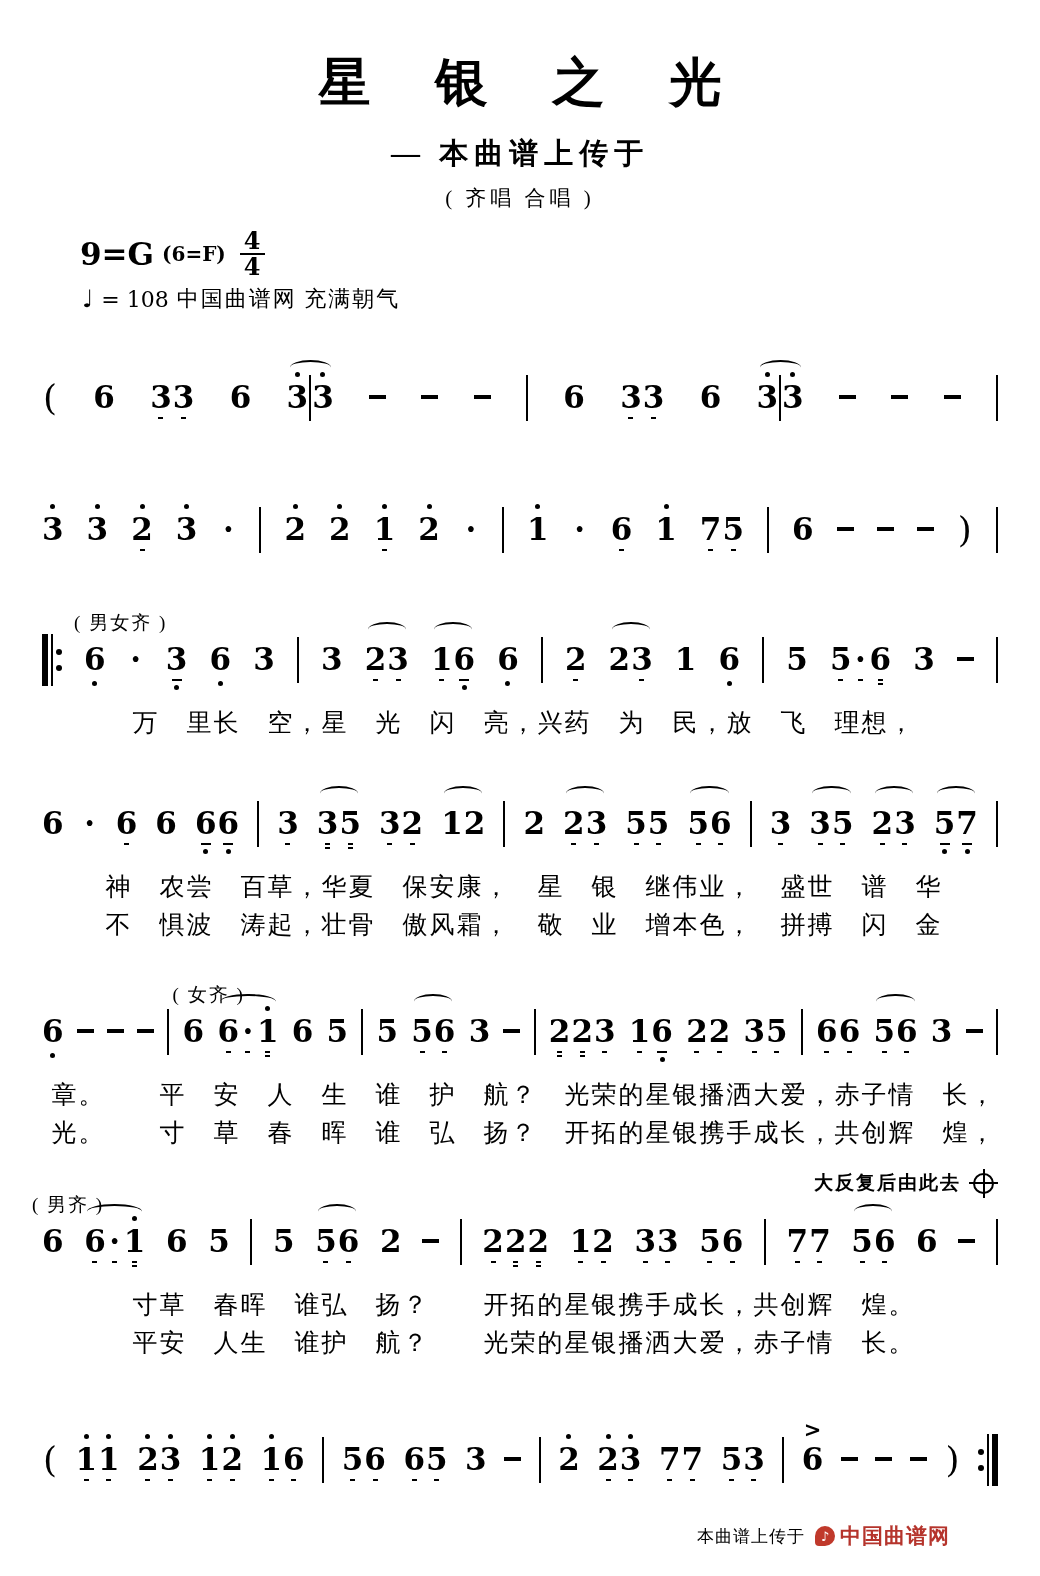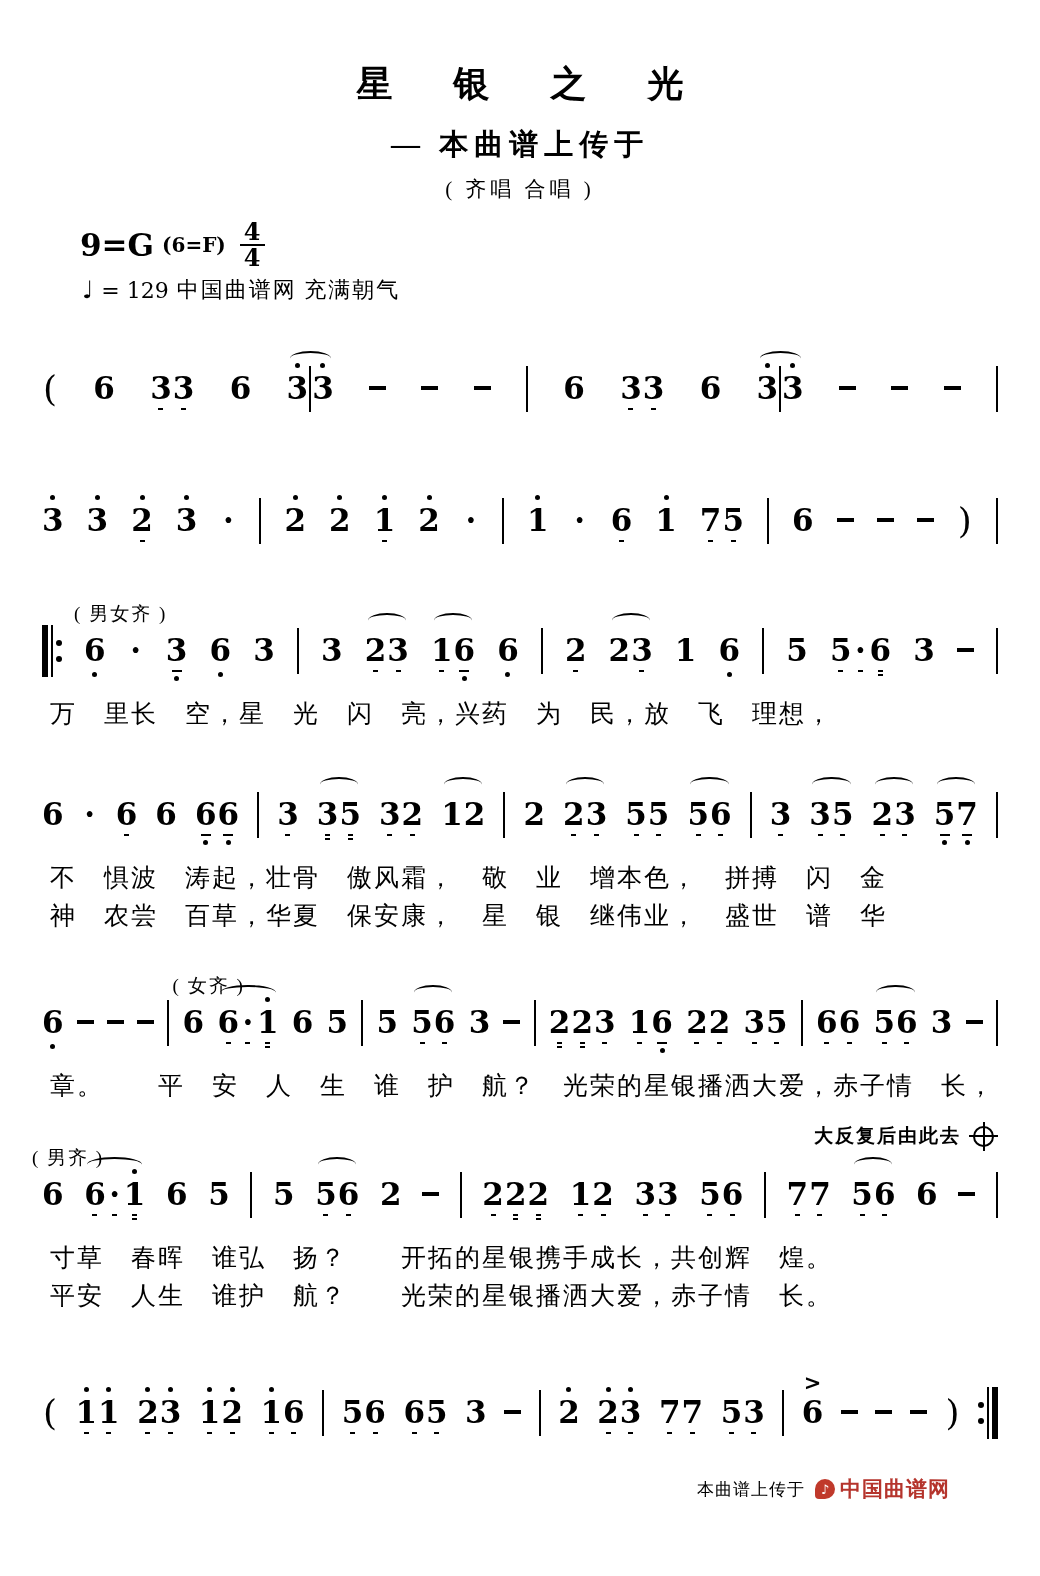--- a/index.html
+++ b/index.html
@@ -1,21 +1,21 @@
 <!DOCTYPE html>
 <html><head>
 <meta charset="utf-8">
 <style>
   html,body{margin:0;padding:0;background:#ffffff;}
   body{width:1040px;height:1576px;overflow:hidden;font-family:"Liberation Serif","DejaVu Serif",serif;color:#000;}
   .page{position:relative;width:1040px;height:1576px;}
   .content{padding:0 42px;}
 
   
-  .title{margin-top:60px;text-align:center;font-size:36px;font-weight:bold;letter-spacing:26px;text-indent:26px;}
+  .title{margin-top:48px;text-align:center;font-size:52px;font-weight:bold;letter-spacing:26px;text-indent:26px;}
   .subtitle{margin-top:16px;text-align:center;font-size:29px;font-weight:bold;letter-spacing:6px;}
   .perf{margin-top:10px;text-align:center;font-size:21px;letter-spacing:4px;}
   .credits{position:absolute;top:132px;right:78px;font-size:27px;font-weight:bold;line-height:38px;text-align:left;}
   .keyrow{margin:14px 0 0 38px;display:flex;align-items:center;height:56px;}
   .keysig{font-size:31px;font-weight:bold;font-family:"DejaVu Serif",serif;}
   .keyalt{font-size:20px;font-weight:bold;margin-left:8px;font-family:"DejaVu Serif",serif;}
   .ts{display:inline-flex;flex-direction:column;align-items:center;margin-left:14px;font-size:24px;font-weight:bold;line-height:1.02;font-family:"DejaVu Serif",serif;}
   .ts .tsb{border-top:2px solid #000;padding:0 4px;}
   .ts .tst{padding:0 4px;}
   .temporow{margin:2px 0 0 40px;font-size:22px;display:flex;align-items:center;gap:8px;}
@@ -38,21 +38,21 @@
   .augdot{font-size:31px;}
   .accent{font-size:21px;font-weight:bold;font-family:"DejaVu Sans",sans-serif;line-height:1;}
   .grp{display:flex;align-items:center;position:relative;gap:1px;}
   .arc{position:absolute;left:3px;right:3px;top:-2px;height:13px;border-top:2px solid #000;border-radius:50% 50% 0 0;}
   .lbl{position:absolute;top:-14px;left:-10px;font-size:19px;font-weight:normal;white-space:nowrap;letter-spacing:2px;}
   .rep{display:flex;align-items:center;gap:3px;}
   .rthick{width:6px;height:52px;background:#000;}
   .rthin{width:2px;height:52px;background:#000;}
   .rdots{display:flex;flex-direction:column;gap:10px;}
   .rdot{width:6px;height:6px;border-radius:50%;background:#000;}
-  .lyr{margin-left:8px;font-size:25px;letter-spacing:2px;white-space:pre;line-height:38px;}
+  .lyr{margin-left:8px;font-size:25px;letter-spacing:2px;white-space:pre;line-height:38px;text-align:center;}
   .lyrics{margin-top:8px;}
   .annot{position:absolute;top:-36px;right:4px;display:flex;align-items:center;gap:12px;font-size:19px;font-weight:bold;letter-spacing:2px;}
   .codaicon{width:17px;height:17px;border:2px solid #000;border-radius:50%;position:relative;flex:none;}
   .codaicon::before{content:'';position:absolute;left:50%;top:-6px;bottom:-6px;width:2px;margin-left:-1px;background:#000;}
   .codaicon::after{content:'';position:absolute;top:50%;left:-6px;right:-6px;height:2px;margin-top:-1px;background:#000;}
 
   .sys1{margin-top:48px;}
   .sys2{margin-top:60px;}
   .sys3{margin-top:58px;}
   .sys4{margin-top:46px;}
@@ -81,21 +81,21 @@
       <span class="keysig">9=G</span>
       <span class="keyalt">(6=F)</span>
       <span class="ts">
         <span class="tst">4</span>
         <span class="tsb">4</span>
       </span>
     </div>
 
     <div class="temporow">
       <span class="qnote">♩</span>
-      <span class="tempoval">=  129</span>
+      <span class="tempoval">=  108</span>
       <span class="expr">中国曲谱网  充满朝气</span>
     </div>
 
     <div id="score">
         <div class="system sys1">
           <div class="mline">
             <div class="cell" style="position: relative;">
               <div class="top"></div>
               <div class="mid paren">(</div>
               <div class="bot"></div>
@@ -770,22 +770,22 @@
                 <div class="mid">7</div>
                 <div class="bot">
                   <div class="uline"></div>
                   <div class="odot"></div>
                 </div>
               </div>
             </div>
             <div class="barline"></div>
           </div>
           <div class="lyrics">
+            <div class="lyr">神　农尝　百草，华夏　保安康，　星　银　继伟业，　盛世　谱　华</div>
             <div class="lyr">不　惧波　涛起，壮骨　傲风霜，　敬　业　增本色，　拼搏　闪　金</div>
-            <div class="lyr">神　农尝　百草，华夏　保安康，　星　银　继伟业，　盛世　谱　华</div>
           </div>
         </div>
         <div class="system sys5">
           <div class="mline">
             <div class="cell" style="position: relative;">
               <div class="top"></div>
               <div class="mid">6</div>
               <div class="bot">
                 <div class="odot"></div>
               </div>
@@ -1008,20 +1008,21 @@
               <div class="top"></div>
               <div class="mid">
                 <div class="dashbar"></div>
               </div>
               <div class="bot"></div>
             </div>
             <div class="barline"></div>
           </div>
           <div class="lyrics">
             <div class="lyr">章。　　平　安　人　生　谁　护　航？　光荣的星银播洒大爱，赤子情　长，</div>
+            <div class="lyr">光。　　寸　草　春　晖　谁　弘　扬？　开拓的星银携手成长，共创辉　煌，</div>
           </div>
         </div>
         <div class="system sys6">
           <div class="annot">
             <div>大反复后由此去</div>
             <div class="codaicon"></div>
           </div>
           <div class="mline">
             <div class="cell" style="position: relative;">
               <div class="lbl">( 男齐 )</div>

